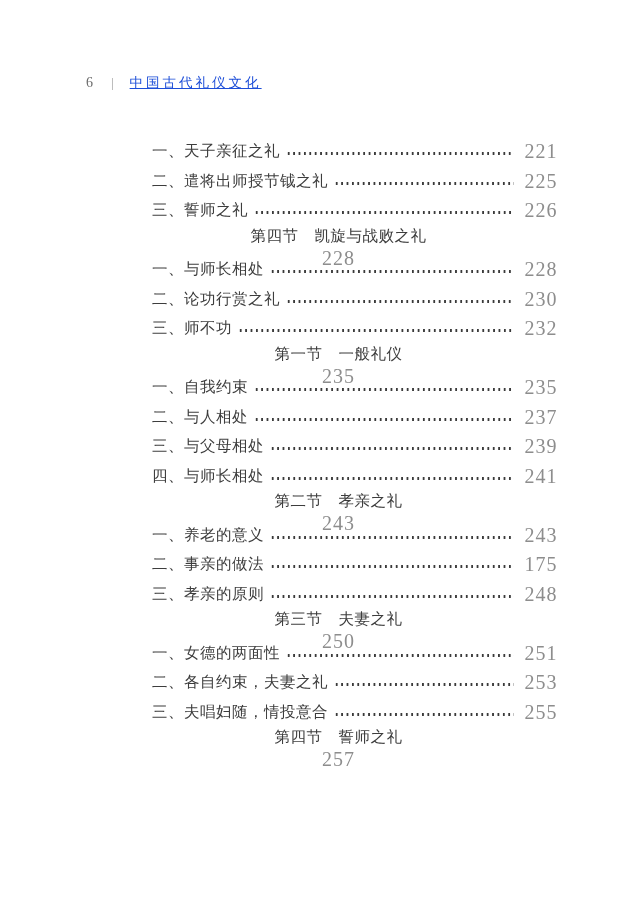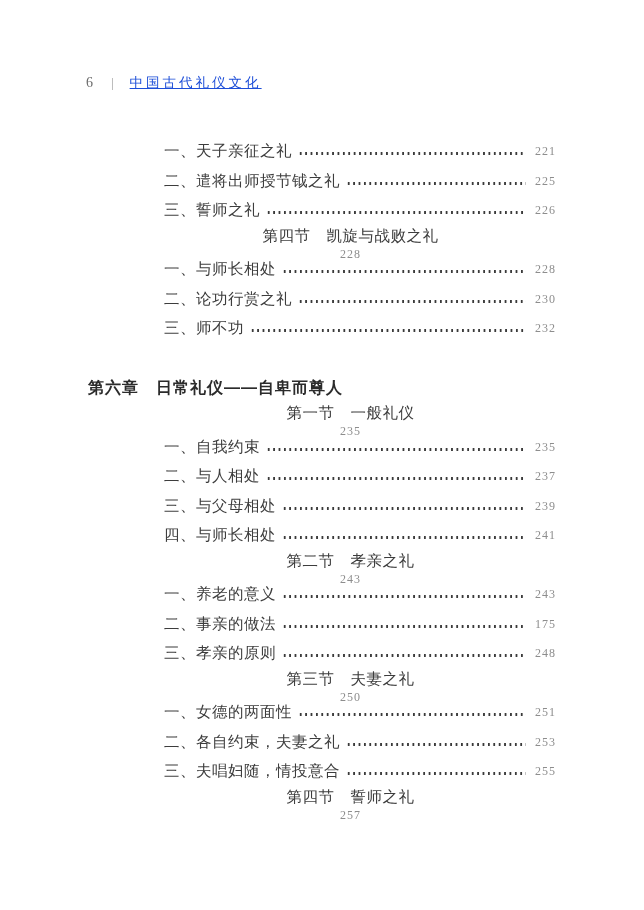--- a/index.html
+++ b/index.html
@@ -36,21 +36,21 @@
   }
   .running-head .book-title {
     letter-spacing: 3px;
     color: #1d4ed8;
     text-decoration: underline;
   }
   
   .toc {
     position: absolute;
     top: 137px;
-    left: 88px;
+    left: 76px;
     width: 483px;
   }
   .toc-row {
     display: flex;
     align-items: center;
     height: 29.5px;
     font-size: 15.5px;
     color: #3d3d3d;
     letter-spacing: 0.5px;
     white-space: nowrap;
@@ -72,22 +72,22 @@
     margin: 0 9px 0 6px;
     position: relative;
     top: 2px;
     background-image: radial-gradient(circle, #3a3a3a 1.25px, rgba(0,0,0,0) 1.35px);
     background-size: 5.4px 3px;
     background-repeat: repeat-x;
     background-position: left center;
   }
   .toc-page {
     flex: 0 0 36px;
-    text-align: left;
-    font-size: 12px;
+    text-align: center;
+    font-size: 20px;
     color: #8d8d8d;
     letter-spacing: 1px;
     font-family: "Liberation Serif", "DejaVu Serif", serif;
   }
 </style>
 </head>
 <body>
 
 <div class="page">
 
@@ -126,23 +126,20 @@
       <div class="toc-row level-item">
         <span class="toc-title">二、论功行赏之礼</span>
         <span class="toc-leader"></span>
         <span class="toc-page">230</span>
       </div>
       <div class="toc-row level-item">
         <span class="toc-title">三、师不功</span>
         <span class="toc-leader"></span>
         <span class="toc-page">232</span>
       </div>
-      <div class="toc-row level-chapter">
-        <span class="toc-title">第六章　日常礼仪——自卑而尊人</span>
-      </div>
       <div class="toc-row level-section">
         <span class="toc-title">第一节　一般礼仪</span>
         <span class="toc-leader"></span>
         <span class="toc-page">235</span>
       </div>
       <div class="toc-row level-item">
         <span class="toc-title">一、自我约束</span>
         <span class="toc-leader"></span>
         <span class="toc-page">235</span>
       </div>

